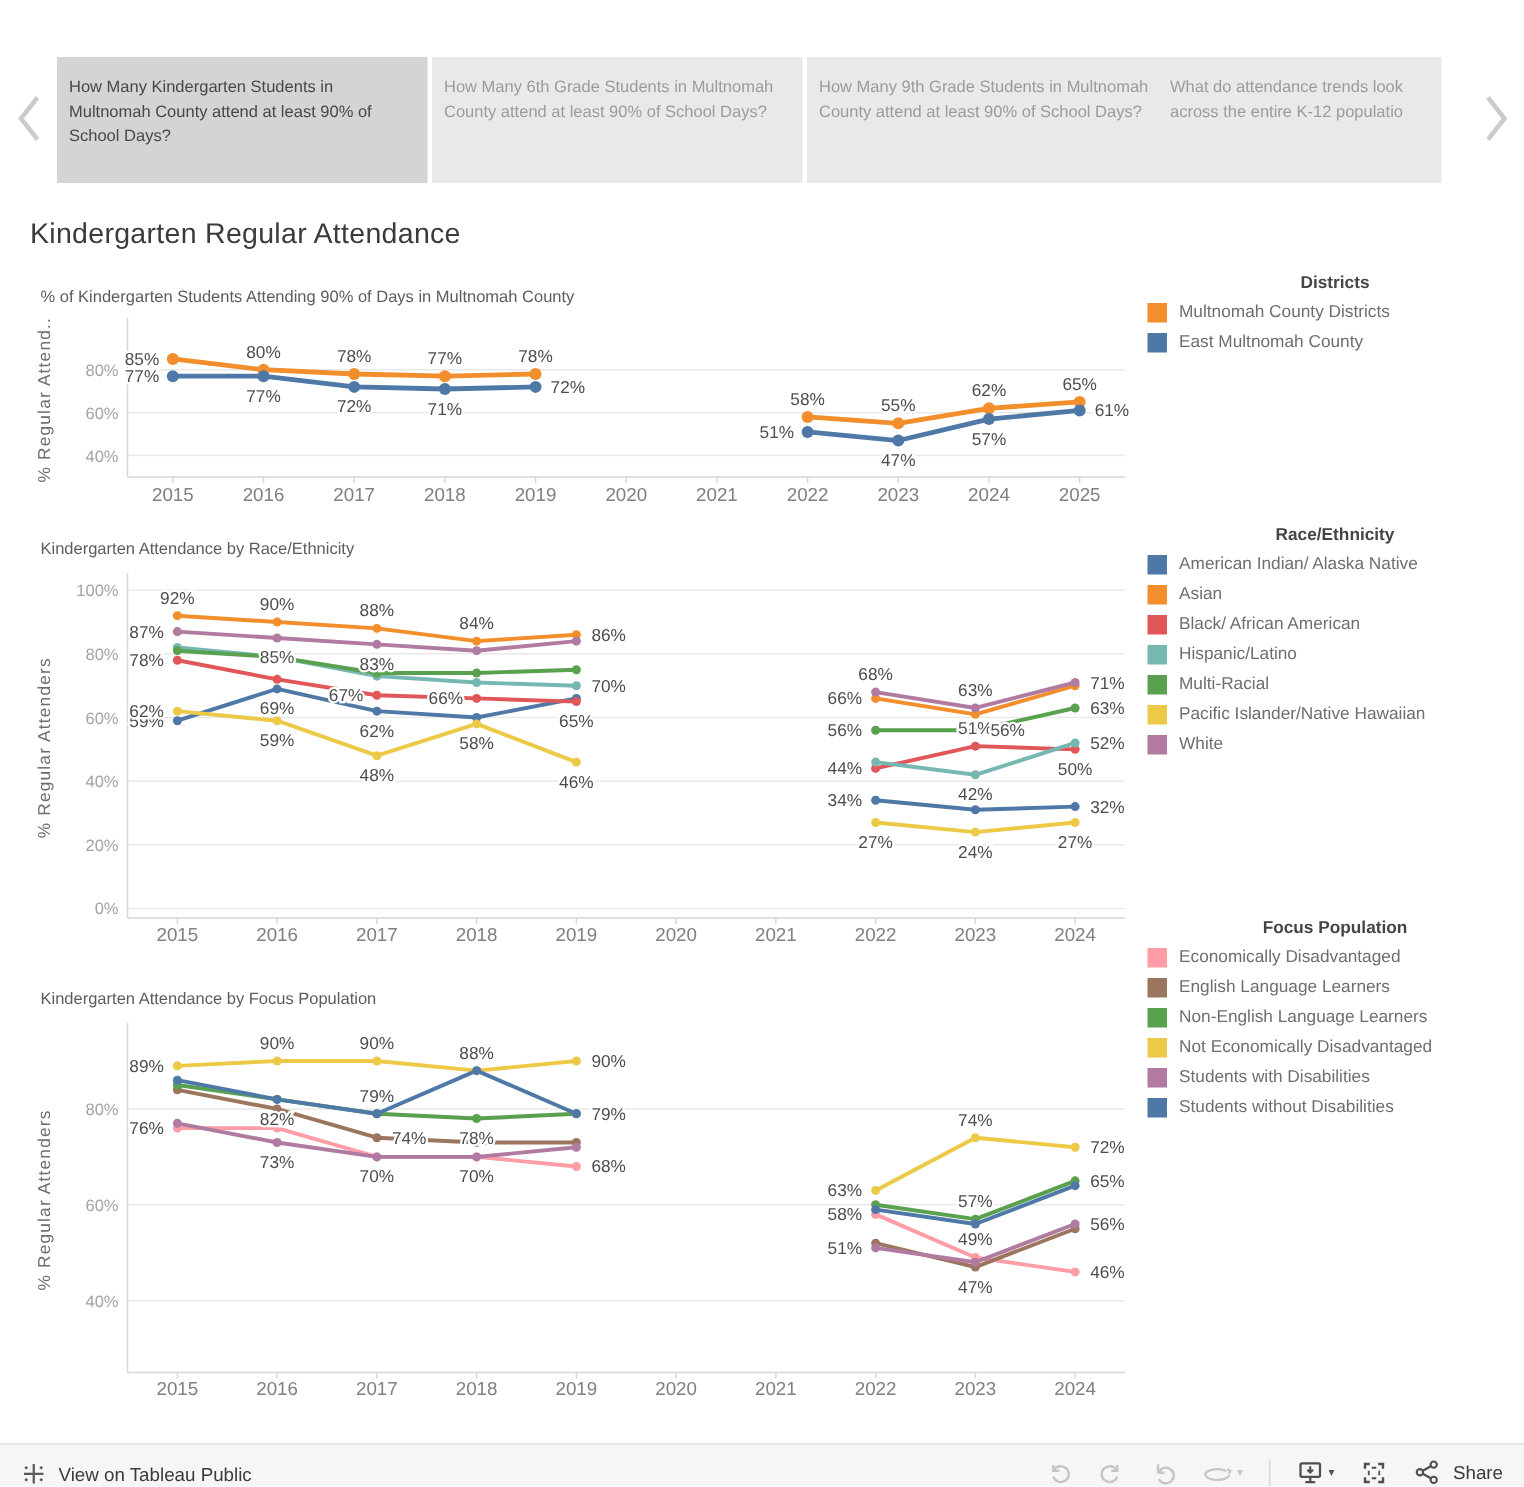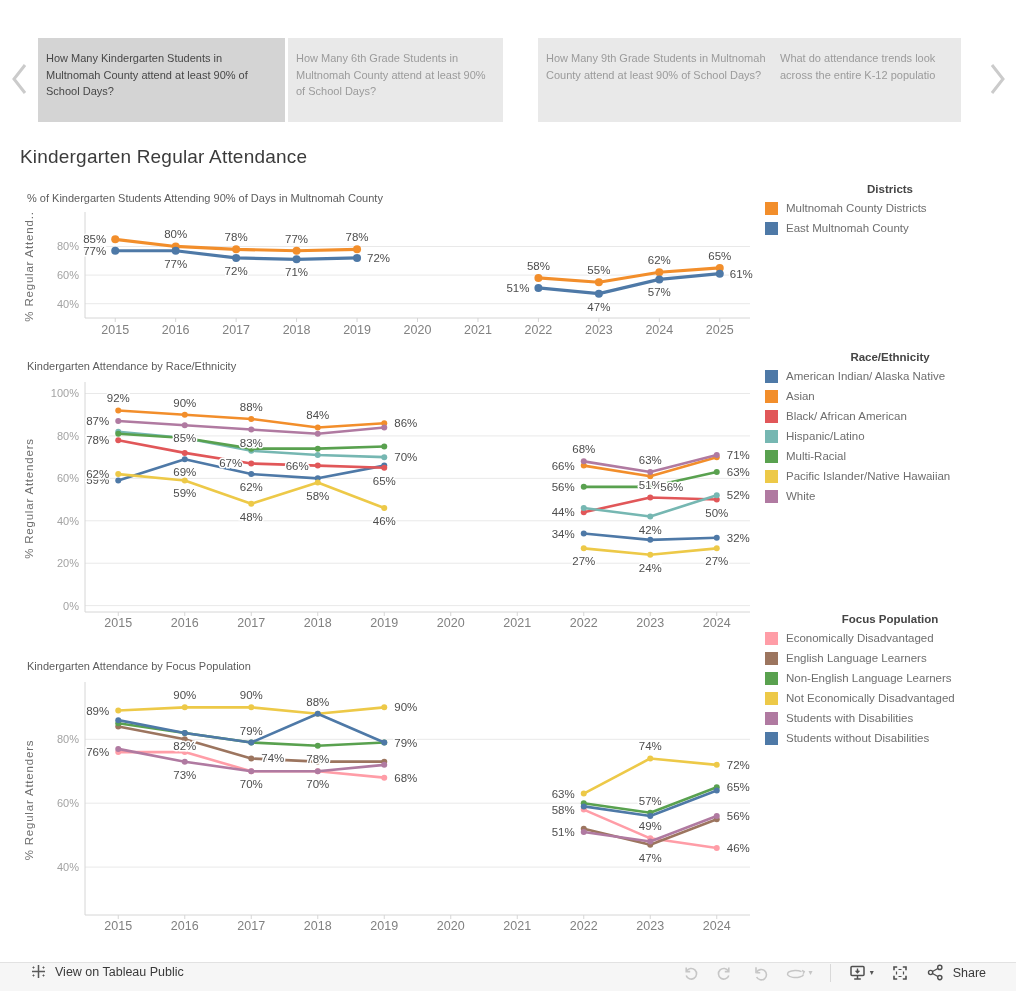--- a/index.html
+++ b/index.html
@@ -17,21 +17,21 @@
   .chart-title{position:absolute;left:27px;font-size:11px;color:#5c5c5c;}
   .chart-svg{position:absolute;left:0;}
   
   .legend{position:absolute;left:765px;width:250px;}
   .legend-header{font-size:11.5px;font-weight:700;color:#454545;margin-bottom:7px;text-align:center;}
   .legend-item{display:flex;align-items:flex-start;height:20px;cursor:pointer;}
   .legend-swatch{width:13px;height:13px;margin-right:8px;flex:0 0 13px;}
   .legend-label{font-size:11.5px;color:#6e6e6e;white-space:nowrap;}
   
   .toolbar{position:absolute;left:0;right:0;top:962px;height:29px;background:#f6f6f6;
-           border-top:1px solid #e2e2e2;display:flex;align-items:flex-start;padding:0 30px;
+           border-top:1px solid #e2e2e2;display:flex;align-items:flex-end;padding:0 14px;
            box-sizing:border-box;}
   .tb-left{display:flex;align-items:center;gap:8px;}
   .tb-view{font-size:12.5px;color:#3a3a3a;}
   .tb-right{margin-left:auto;display:flex;align-items:center;gap:17px;}
   .tb-btn{display:flex;align-items:center;background:none;border:none;padding:0;cursor:pointer;gap:3px;}
   .tb-sep{width:1px;height:18px;background:#d9d9d9;}
   .caret{font-size:8px;color:#555;}
   .caret.dis{color:#c6c6c6;}
   .tb-share-label{font-size:12.5px;color:#3a3a3a;margin-left:5px;}
 </style>
@@ -39,21 +39,21 @@
 <body>
 
 <div class="app">
 
   <button class="navbtn" style="left:5px">
     <svg width="26" height="40" viewBox="0 0 26 40">
       <polyline points="18,6 7,20 18,34" fill="none" stroke="#cbcbcb" stroke-width="3"></polyline>
     </svg>
   </button>
   <div class="tab active" style="left:38px;width:247px">How Many Kindergarten Students in Multnomah County attend at least 90% of School Days?</div>
-  <div class="tab" style="left:288px;width:215px">How Many 6th Grade Students in Multnomah County attend at least 90% of School Days?</div>
+  <div class="tab" style="left:288px;width:247px">How Many 6th Grade Students in Multnomah County attend at least 90% of School Days?</div>
   <div class="tab" style="left:538px;width:247px">How Many 9th Grade Students in Multnomah County attend at least 90% of School Days?</div>
   <div class="tab" style="left:772px;width:189px">What do attendance trends look across the entire K-12 populatio</div>
   <button class="navbtn" style="left:982px">
     <svg width="26" height="40" viewBox="0 0 26 40">
       <polyline points="8,6 19,20 8,34" fill="none" stroke="#cbcbcb" stroke-width="3"></polyline>
     </svg>
   </button>
 
   <div class="page-title">Kindergarten Regular Attendance</div>
 

